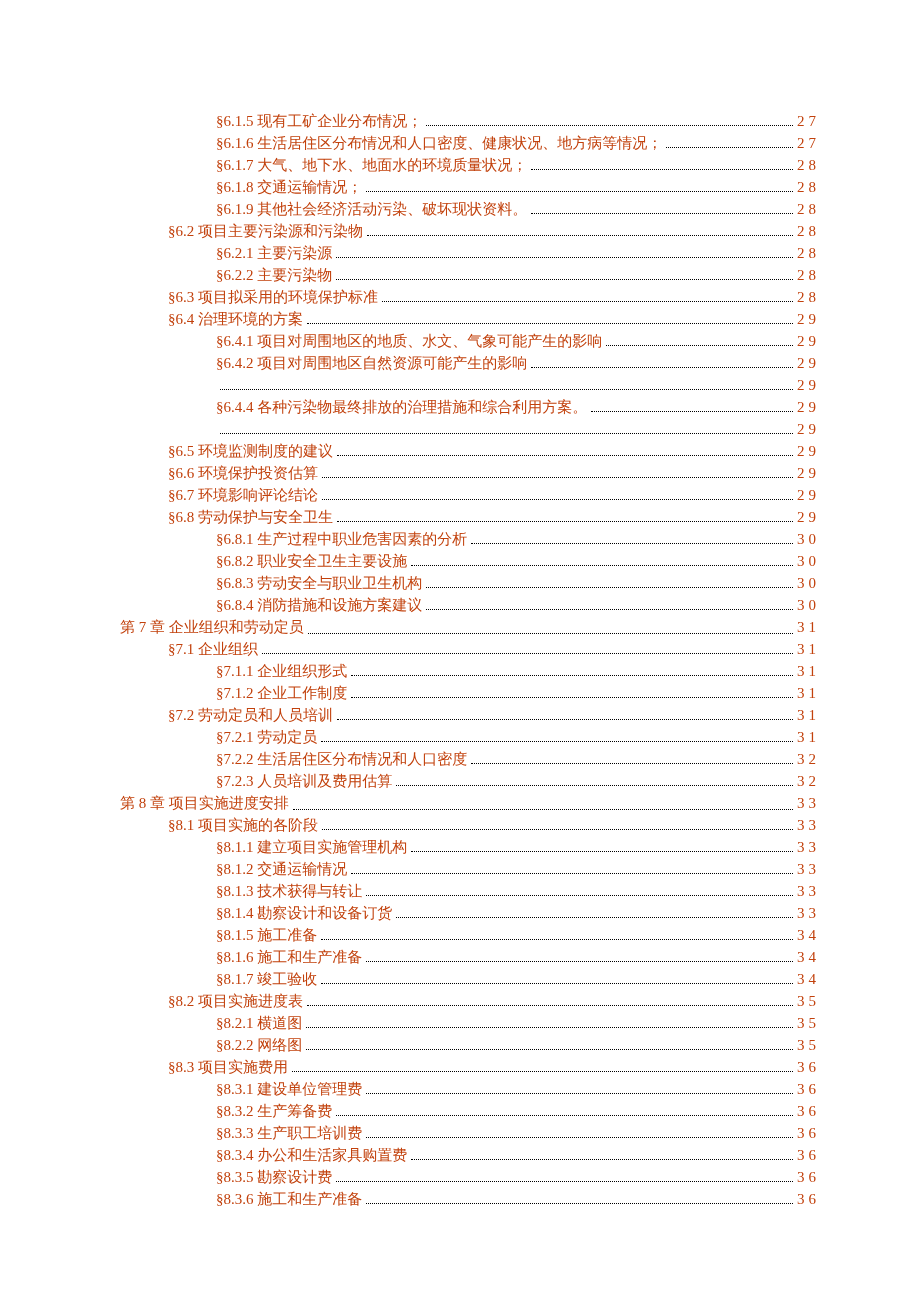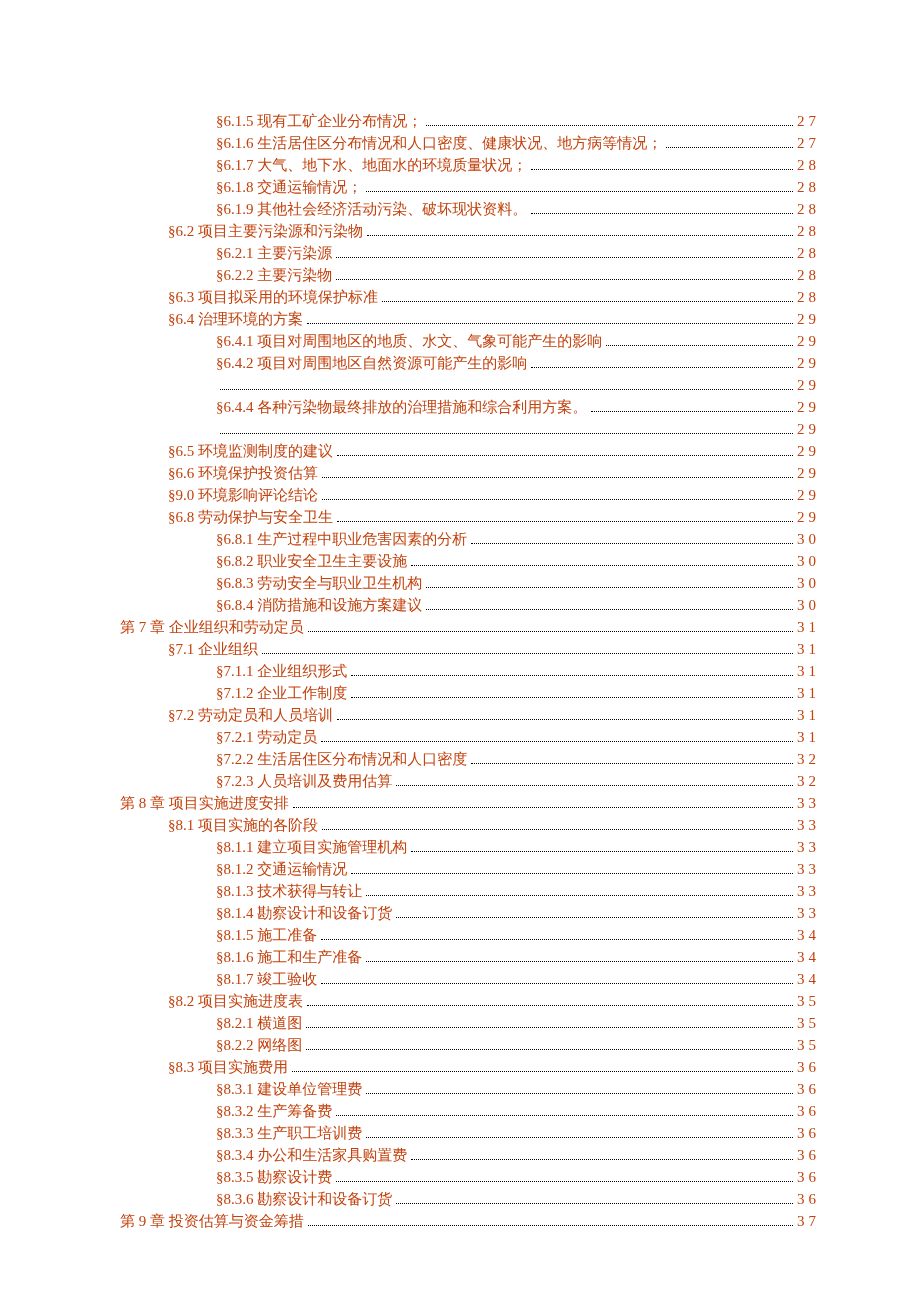--- a/index.html
+++ b/index.html
@@ -28,21 +28,21 @@
     .toc-line .dots {
       flex: 1 1 auto;
       border-bottom: 1.5px dotted #000;
       margin: 0 4px 4px 4px;
       min-width: 10px;
     }
     .toc-line .pagenum {
       flex: 0 0 auto;
       letter-spacing: 4px;
     }
-    .indent-0 { padding-left: 0px; }
+    .indent-0 { padding-left: 0px; align-items: flex-end; }
     .indent-1 { padding-left: 48px; text-align: right; }
     .indent-2 { padding-left: 96px; }
   </style>
 </head>
 <body>
 
 <div class="page" id="toc-container">
     <div class="toc-line indent-2">
       <span class="label">§6.1.5 现有工矿企业分布情况；</span>
       <span class="dots"></span>
@@ -120,21 +120,21 @@
       <span class="label">§6.5 环境监测制度的建议</span>
       <span class="dots"></span>
       <span class="pagenum">29</span>
     </div>
     <div class="toc-line indent-1">
       <span class="label">§6.6 环境保护投资估算</span>
       <span class="dots"></span>
       <span class="pagenum">29</span>
     </div>
     <div class="toc-line indent-1">
-      <span class="label">§9.0 环境影响评论结论</span>
+      <span class="label">§6.7 环境影响评论结论</span>
       <span class="dots"></span>
       <span class="pagenum">29</span>
     </div>
     <div class="toc-line indent-1">
       <span class="label">§6.8 劳动保护与安全卫生</span>
       <span class="dots"></span>
       <span class="pagenum">29</span>
     </div>
     <div class="toc-line indent-2">
       <span class="label">§6.8.1 生产过程中职业危害因素的分析</span>
@@ -280,22 +280,17 @@
       <span class="label">§8.3.4 办公和生活家具购置费</span>
       <span class="dots"></span>
       <span class="pagenum">36</span>
     </div>
     <div class="toc-line indent-2">
       <span class="label">§8.3.5 勘察设计费</span>
       <span class="dots"></span>
       <span class="pagenum">36</span>
     </div>
     <div class="toc-line indent-2">
-      <span class="label">§8.3.6 勘察设计和设备订货</span>
-      <span class="dots"></span>
-      <span class="pagenum">36</span>
-    </div>
-    <div class="toc-line indent-0">
-      <span class="label">第 9 章 投资估算与资金筹措</span>
-      <span class="dots"></span>
-      <span class="pagenum">37</span>
+      <span class="label">§8.3.6 施工和生产准备</span>
+      <span class="dots"></span>
+      <span class="pagenum">36</span>
     </div>
   </div>
 
 </body></html>

